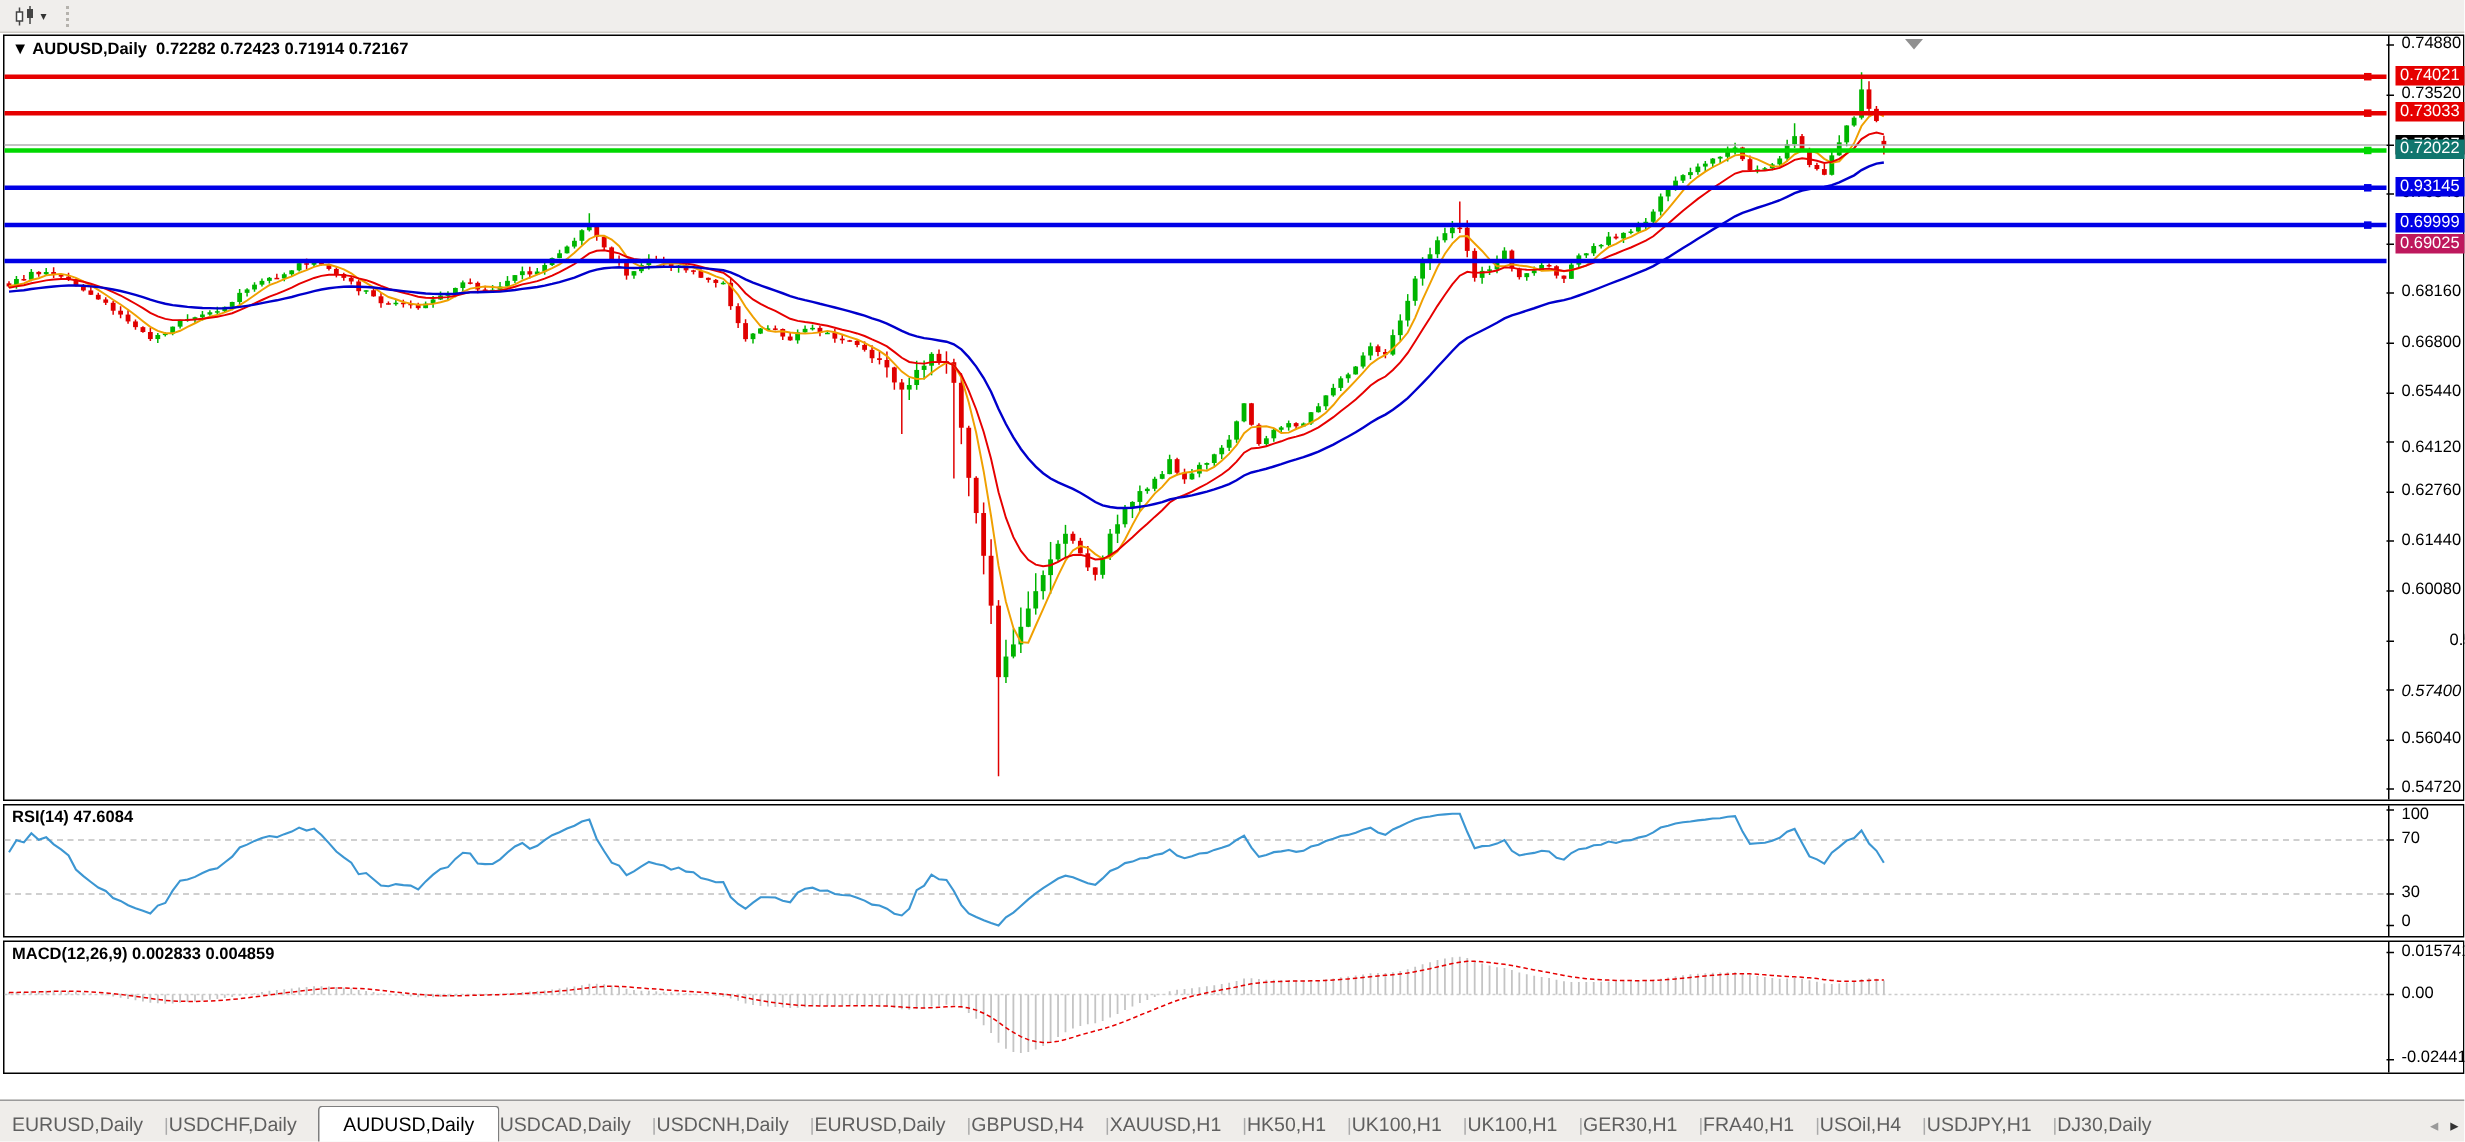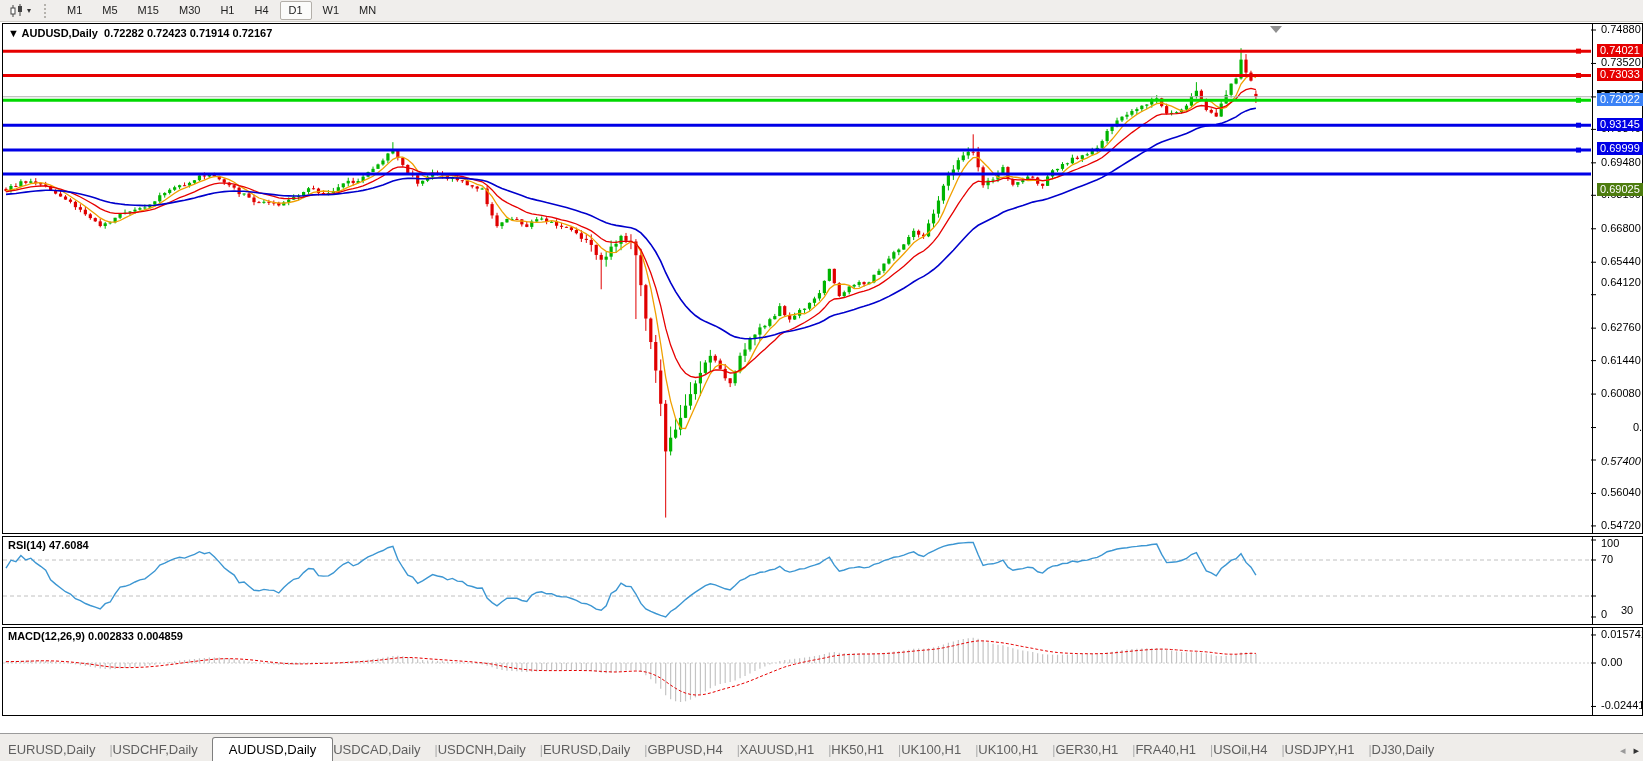--- a/index.html
+++ b/index.html
@@ -48,31 +48,20 @@
     <span class="tb-icon">
       <svg width="16" height="14" viewBox="0 0 16 14">
         <line x1="4" y1="1" x2="4" y2="13" stroke="#444" stroke-width="1"></line>
         <rect x="2" y="4" width="4" height="6" fill="#fff" stroke="#444"></rect>
         <line x1="11" y1="0" x2="11" y2="12" stroke="#444" stroke-width="1"></line>
         <rect x="9" y="2" width="4" height="6" fill="#444"></rect>
       </svg>
       <span class="tb-caret">▾</span>
     </span>
     <span class="tb-grip"></span>
-    <span id="tf-buttons" style="display: inline-flex;">
-        <span class="tfbtn">M1</span>
-        <span class="tfbtn">M5</span>
-        <span class="tfbtn">M15</span>
-        <span class="tfbtn">M30</span>
-        <span class="tfbtn">H1</span>
-        <span class="tfbtn">H4</span>
-        <span class="tfbtn active">D1</span>
-        <span class="tfbtn">W1</span>
-        <span class="tfbtn">MN</span>
-      </span>
   </div>
 
   <div class="panel" id="panel-main">
       <div class="vsep"></div>
     </div>
   <div class="panel" id="panel-rsi">
       <div class="vsep"></div>
     </div>
   <div class="panel" id="panel-macd">
       <div class="vsep"></div>
@@ -88,40 +77,40 @@
 
   <div id="price-axis">
       <div class="ptick" style="top: 23px;">0.74880</div>
       <div class="ptick" style="top: 56.456px;">0.73520</div>
       <div class="ptick" style="top: 89.912px;">0.72160</div>
       <div class="ptick" style="top: 122.384px;">0.70840</div>
       <div class="ptick" style="top: 155.84px;">0.69480</div>
       <div class="ptick" style="top: 188.312px;">0.68160</div>
       <div class="ptick" style="top: 221.768px;">0.66800</div>
       <div class="ptick" style="top: 255.224px;">0.65440</div>
-      <div class="ptick" style="top: 276px;">0.64120</div>
+      <div class="ptick" style="top: 292px;">0.64120</div>
       <div class="ptick" style="top: 321.152px;">0.62760</div>
       <div class="ptick" style="top: 353.624px; text-align: right;">0.61440</div>
       <div class="ptick" style="top: 387.08px;">0.60080</div>
       <div class="ptick" style="top: 420.536px; padding-left: 32px;">0.58720</div>
       <div class="ptick" style="top: 455px; font-style: italic;">0.57400</div>
       <div class="ptick" style="top: 486.464px;">0.56040</div>
       <div class="ptick" style="top: 518.936px;">0.54720</div>
       <div class="plabel" style="top: 44.1314px; background: rgb(230, 0, 0);">0.74021</div>
       <div class="plabel" style="top: 68.4362px; background: rgb(230, 0, 0);">0.73033</div>
       <div class="plabel" style="top: 89.7398px; background: rgb(0, 0, 0);">0.72167</div>
-      <div class="plabel" style="top: 93.3068px; background: #3b82f6;">0.72022</div>
+      <div class="plabel" style="top: 93.3068px; background: #0f766e;">0.72022</div>
       <div class="plabel" style="top: 118.202px; background: rgb(0, 0, 230);">0.93145</div>
       <div class="plabel" style="top: 142px; background: rgb(0, 0, 230);">0.69999</div>
-      <div class="plabel" style="top: 183px; background: #4d7c0f;">0.69025</div>
+      <div class="plabel" style="top: 156px; background: #be185d;">0.69025</div>
     </div>
   <div id="rsi-axis">
       <div class="ptick" style="top: 537px;">100</div>
       <div class="ptick" style="top: 553px;">70</div>
-      <div class="ptick" style="top: 604px; margin-left: 20px;">30</div>
+      <div class="ptick" style="top: 589px;">30</div>
       <div class="ptick" style="top: 608px;">0</div>
     </div>
   <div id="macd-axis">
       <div class="ptick" style="top: 628px;">0.015741</div>
       <div class="ptick" style="top: 656px;">0.00</div>
       <div class="ptick" style="top: 699.453px;">-0.024412</div>
     </div>
   <div id="date-axis"></div>
 
   <svg id="chart-svg" width="1643" height="761" viewBox="0 0 1643 761">

